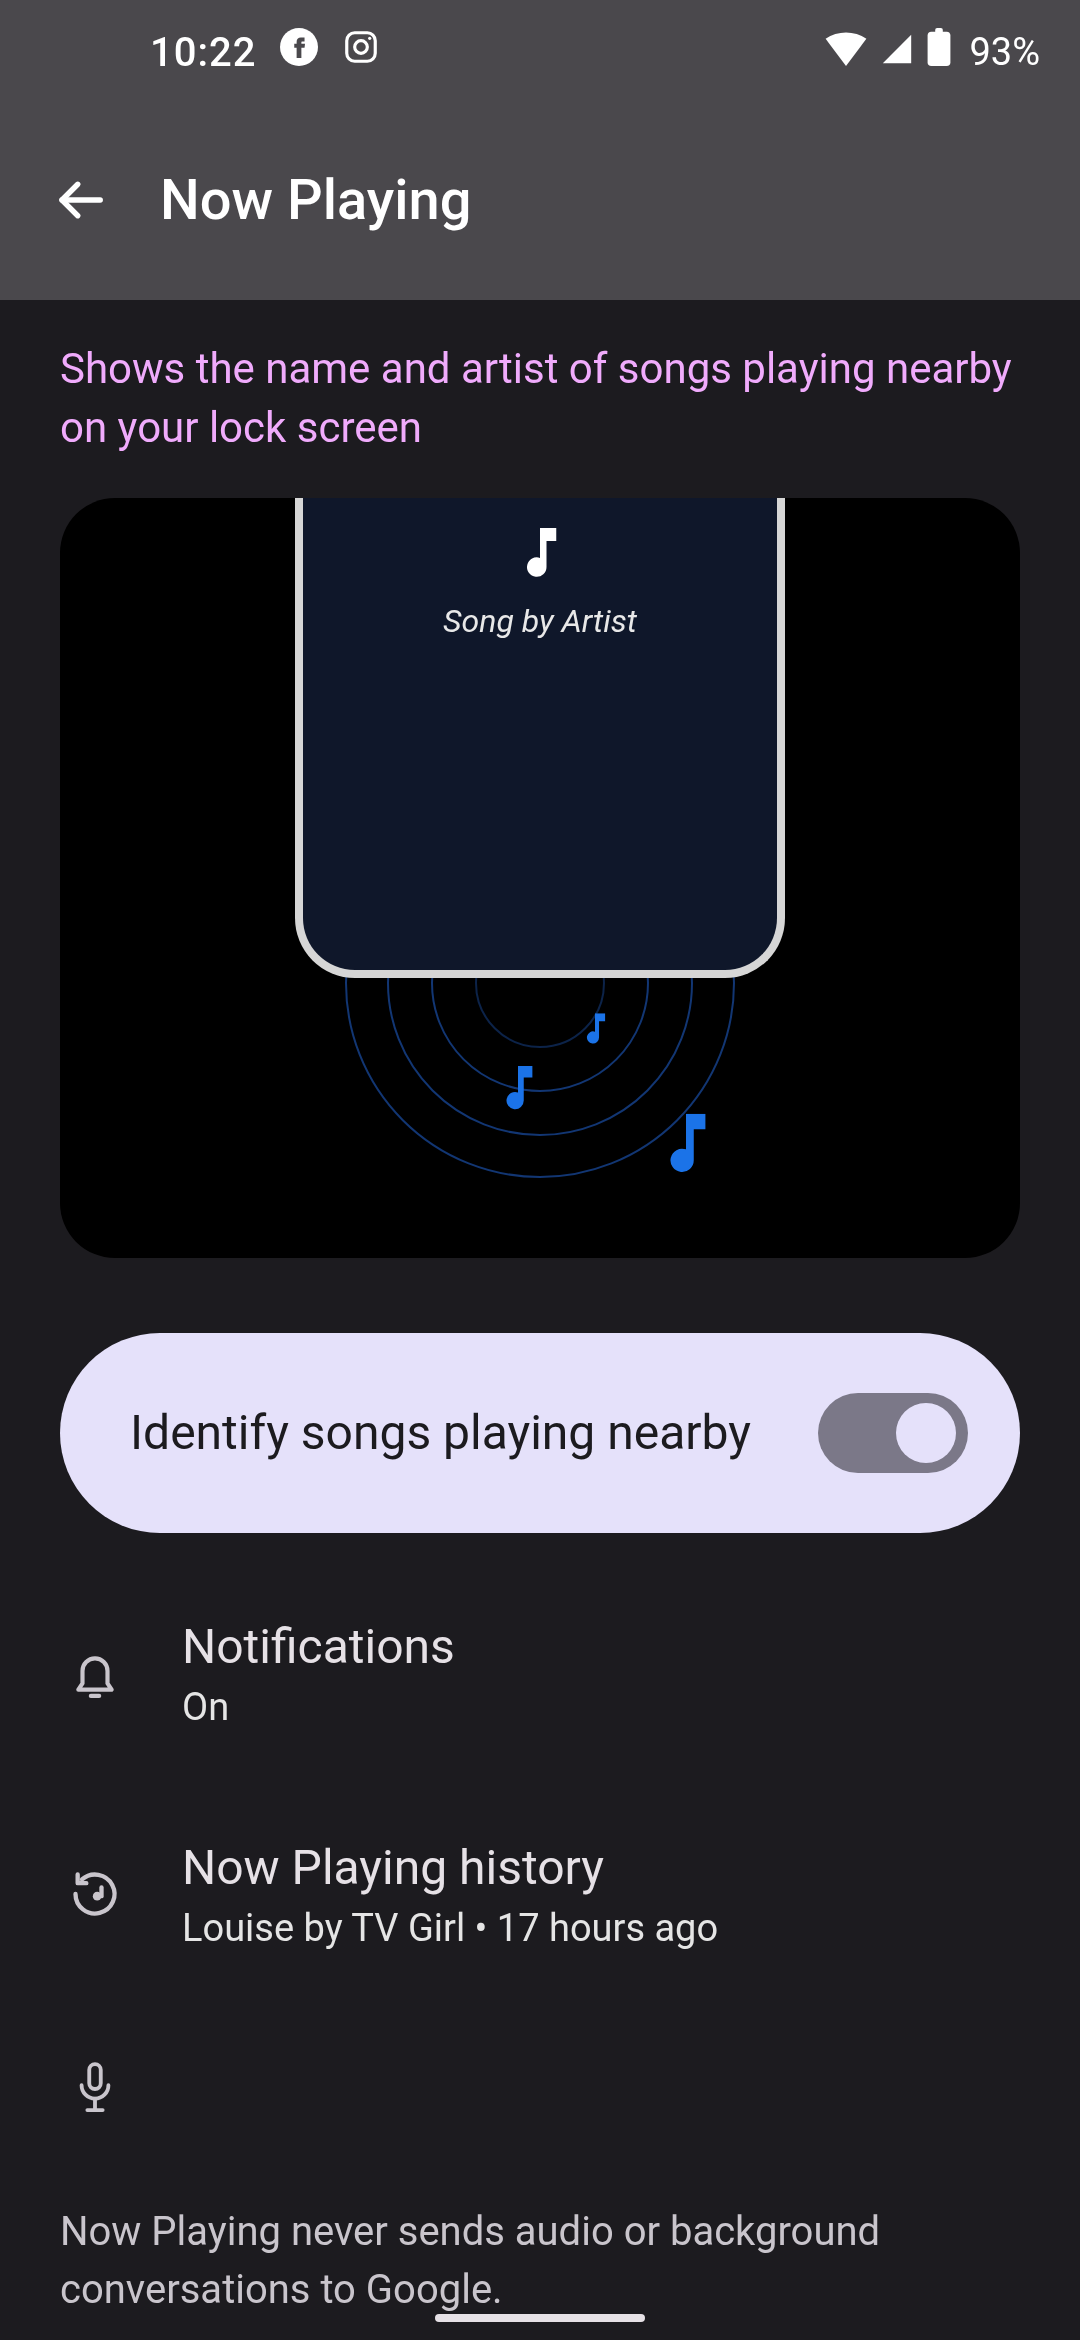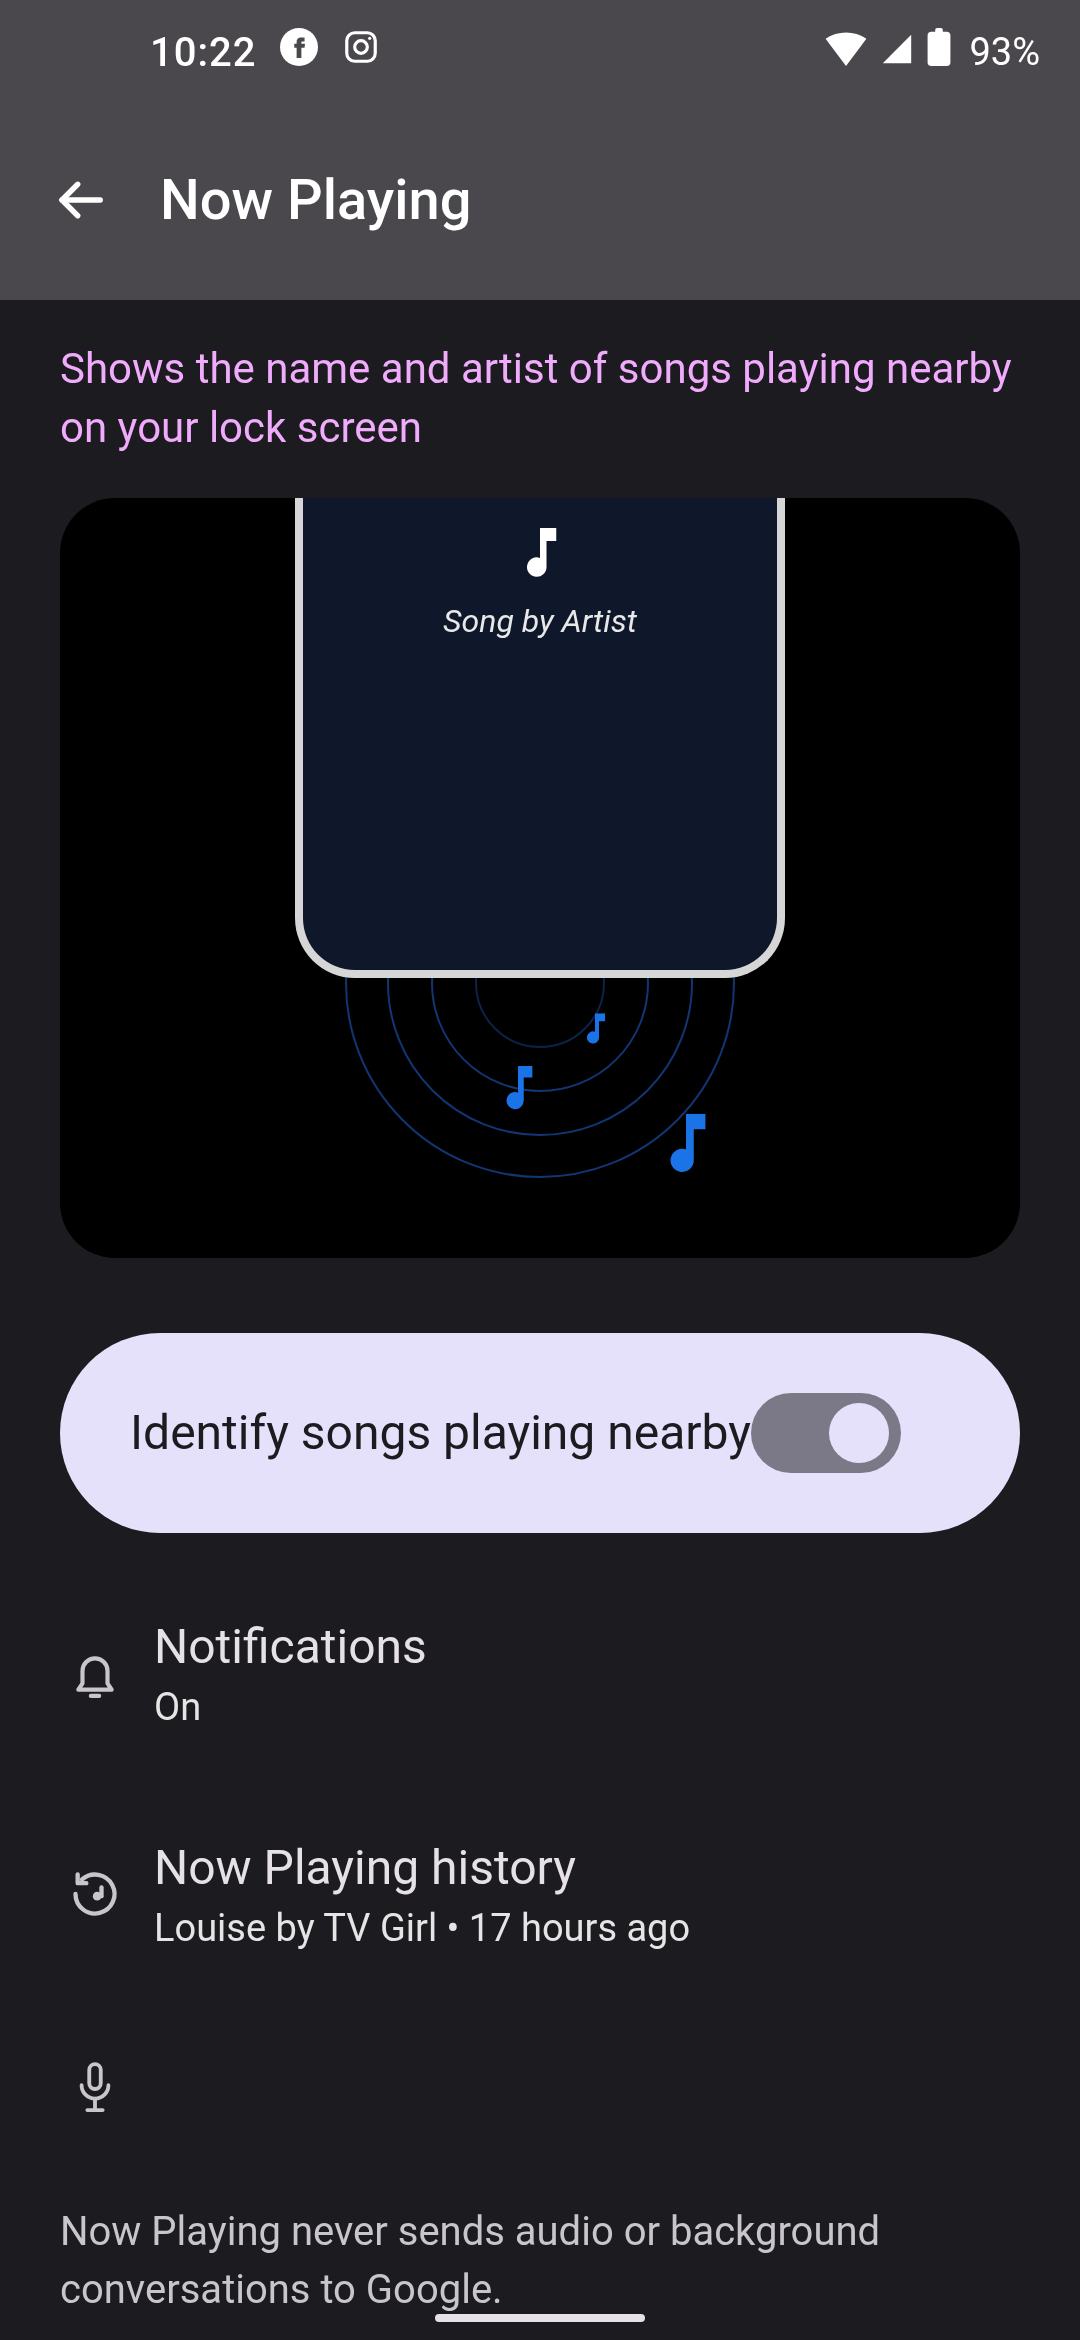--- a/index.html
+++ b/index.html
@@ -107,21 +107,21 @@
   .n3{top:620px; left:605px; transform:scale(1.15);}
 
   
   .toggle-pill {
     margin-top: 75px;
     background: #e5e1fa;
     border-radius: 100px;
     height: 200px;
     display:flex;
     align-items:center;
-    justify-content:flex-start;
+    justify-content:space-between;
     padding: 0 52px 0 70px;
   }
   .toggle-label {
     color:#1c1b1f;
     font-size: 48px;
     font-weight: 400;
   }
   .switch {
     width: 150px; height: 80px;
     border-radius: 60px;
@@ -134,21 +134,21 @@
     width:60px; height:60px;
     border-radius:50%;
     background:#e5e1fa;
     top:10px; right:12px;
   }
 
   
   .row {
     display:flex;
     align-items:center;
-    gap: 24px;
+    gap: 52px;
     padding: 55px 0;
   }
   .row-icon {
     width: 70px;
     display:flex; justify-content:center;
     color:#c9c5cc;
   }
   .row-text .row-title {
     font-size: 48px;
     color:#e6e1e6;

